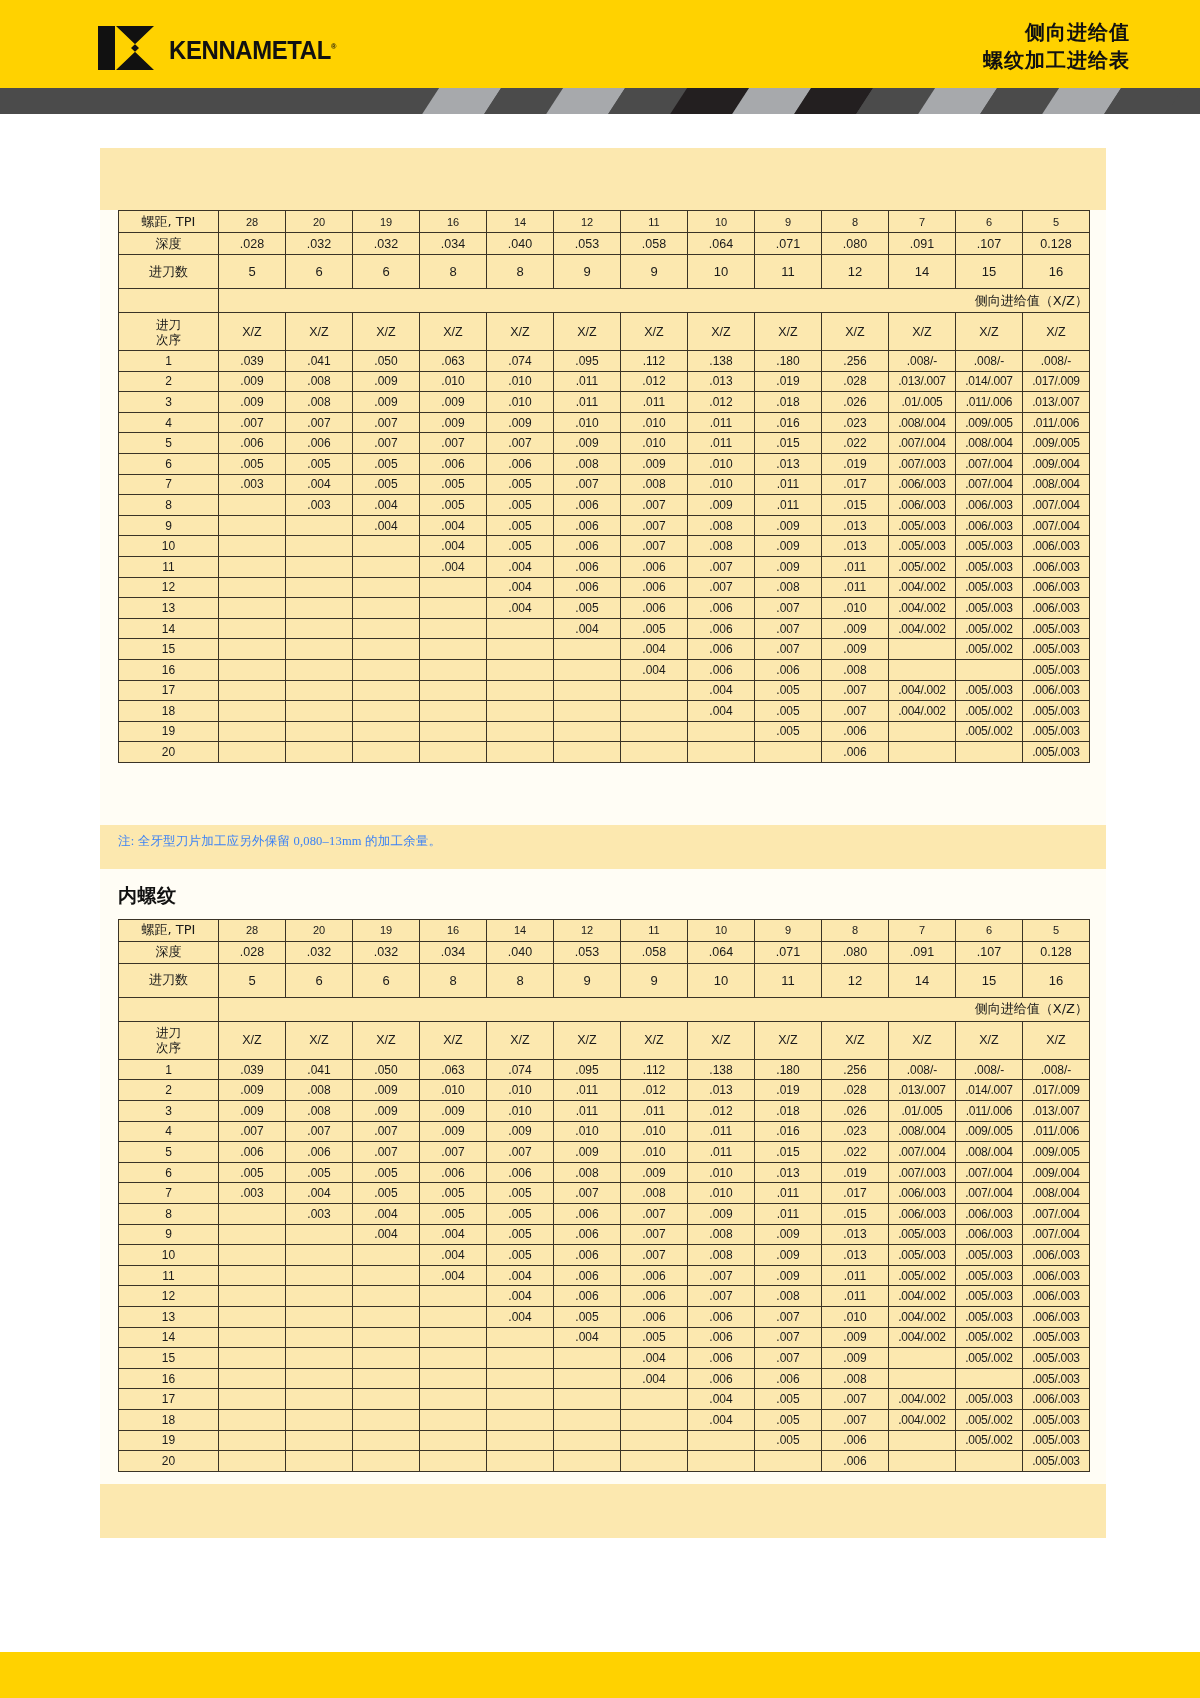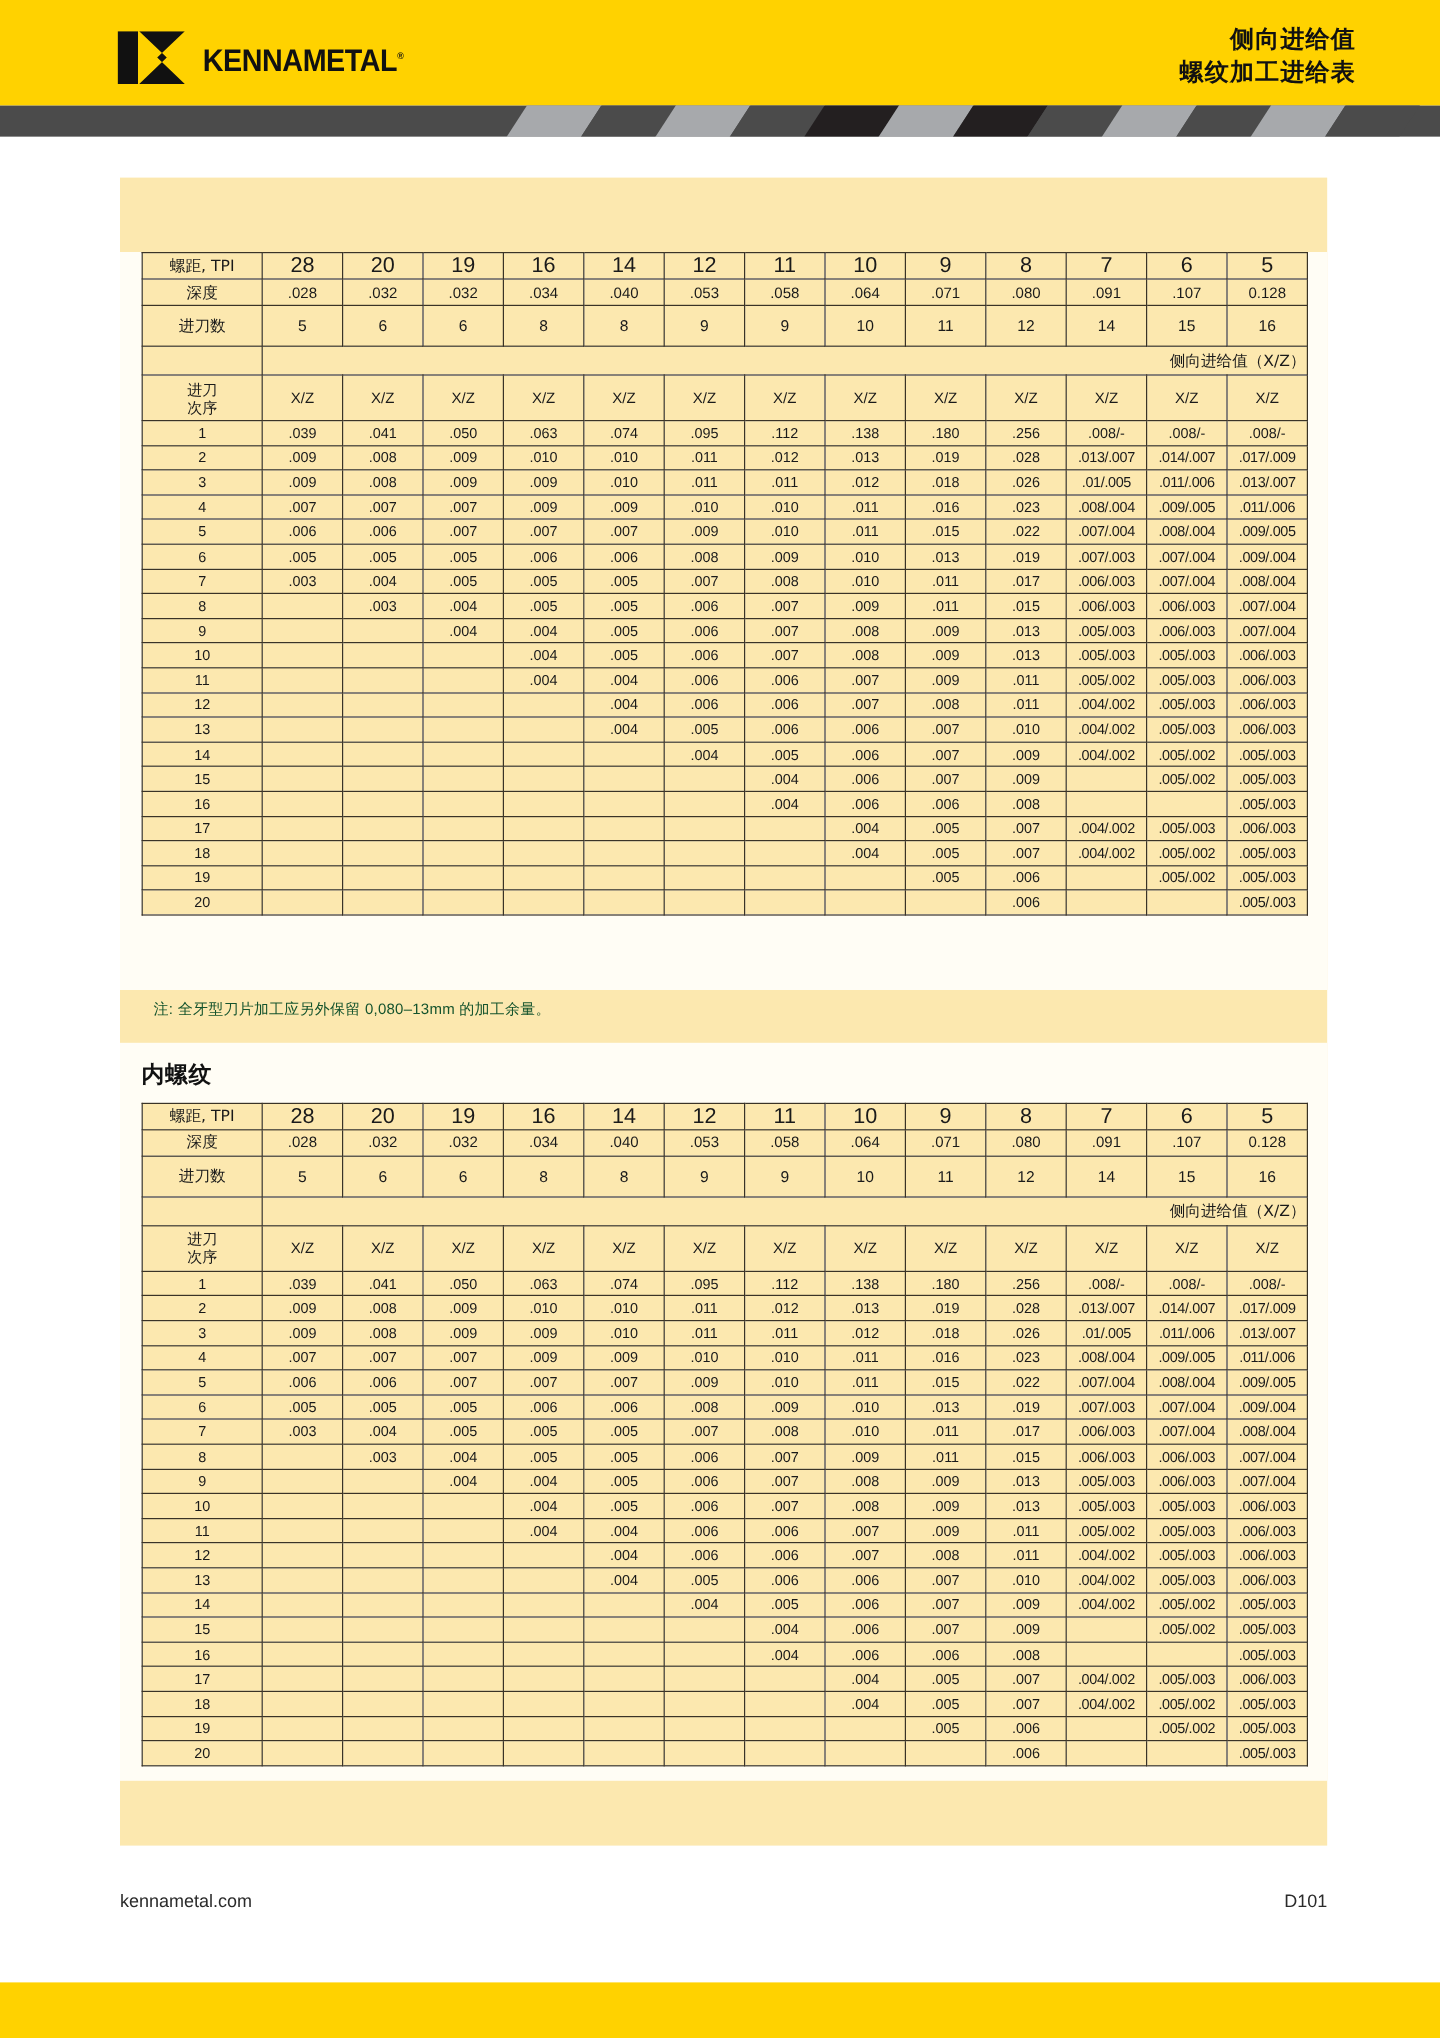--- a/index.html
+++ b/index.html
@@ -132,40 +132,40 @@
     font-family: "DejaVu Sans", sans-serif;
     font-size: 12.5px;
     font-weight: bold;
     background: #FCE8AF;
   }
   td.rowlabel.cn { font-size: 13px; }
   td.passnum {
     font-weight: bold;
     font-size: 12.5px;
   }
-  tr.hdr-tpi td { height: 22px; font-size: 18px; }
+  tr.hdr-tpi td { height: 22px; font-size: 11px; }
   tr.hdr-depth td { height: 22px; font-size: 12.5px; }
   tr.hdr-passes td { height: 34px; font-size: 13px; }
   tr.band-row td {
     height: 24px;
     font-family: "DejaVu Sans", sans-serif;
     font-size: 13px;
     text-align: right;
   }
   tr.hdr-xz td { height: 38px; font-size: 12.5px; }
   tr.hdr-xz td.rowlabel.cn { line-height: 15px; font-size: 12.5px; }
   tr.data-row td { height: 20.6px; }
   td.narrow { font-size: 11px; letter-spacing: -0.3px; }
 
   .note-line {
     position: absolute;
-    left: 128px;
-    font-family: Liberation Sans, sans-serif;
+    left: 118px;
+    font-family: Liberation Serif, serif;
     font-size: 12.5px;
-    color: #14532d;
+    color: #3b82f6;
     letter-spacing: 0.2px;
   }
   .note-line .note-lbl { font-weight: normal; }
 
   
   .footer-area {
     position: absolute;
     left: 0;
     top: 1452px;
     width: 1200px;
@@ -1054,19 +1054,15 @@
             <td></td>
             <td>.006</td>
             <td></td>
             <td></td>
             <td class="narrow">.005/.003</td>
           </tr>
         </tbody>
       </table>
   </div>
 
-  <div class="footer-area">
-    <div class="footer-site">kennametal.com</div>
-    <div class="footer-page">D101</div>
-  </div>
 </div>
 
 <div class="bottom-bar"></div>
 
 </body></html>

